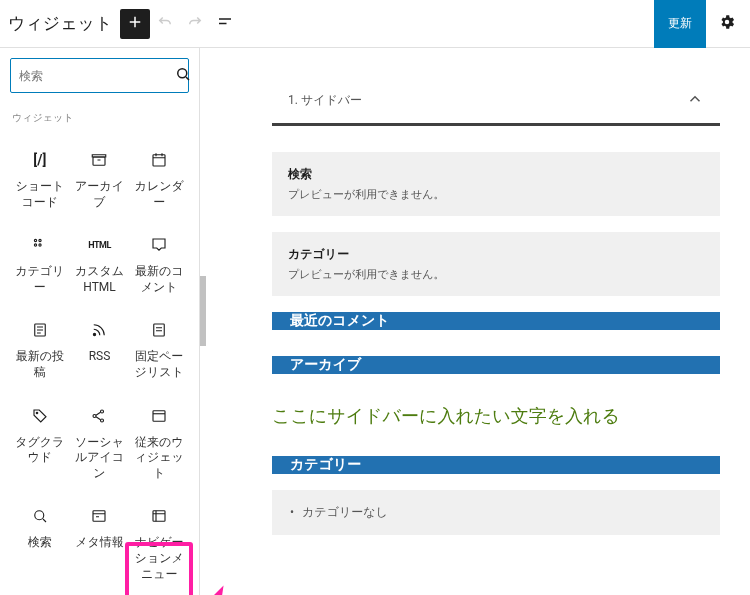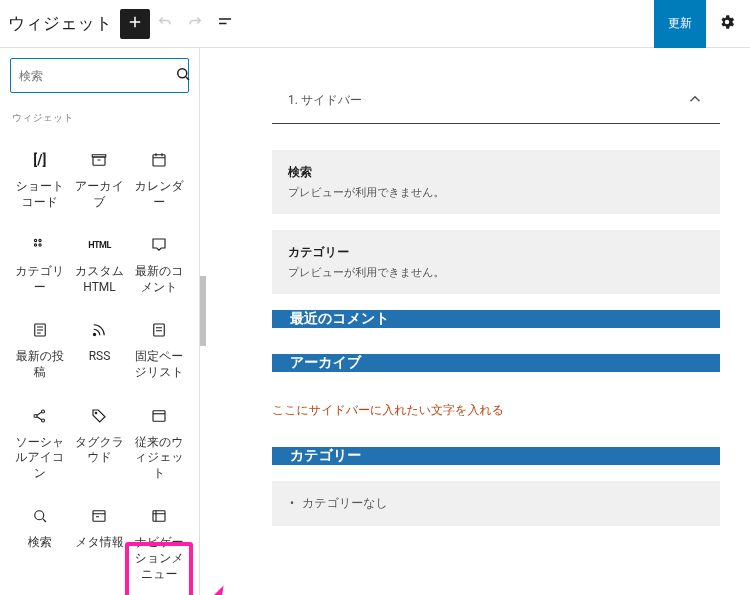--- a/index.html
+++ b/index.html
@@ -20,26 +20,26 @@
   .search-box input { border: none; outline: none; flex: 1; font-size: 12px; color: #555; }
   .section-label { font-size: 10px; color: #888; margin-bottom: 10px; padding-left: 2px; }
   .block-grid { display: grid; grid-template-columns: repeat(3, 1fr); gap: 0; }
   .block-item { display: flex; flex-direction: column; align-items: center; justify-content: flex-start; padding: 14px 2px 10px 2px; cursor: pointer; text-align: center; border-radius: 2px; min-height: 78px; }
   .block-icon { width: 22px; height: 22px; display: flex; align-items: center; justify-content: center; margin-bottom: 8px; color: #1e1e1e; font-size: 16px; }
   .block-label { font-size: 12px; color: #333; line-height: 1.3; word-break: break-all; }
   
   .canvas-wrap { flex: 1; background: #fff; overflow-y: auto; position: relative; }
   .scroll-thumb { position: absolute; left: 0; top: 228px; width: 6px; height: 70px; background: #c1c1c1; border-radius: 0; }
   .canvas { margin-left: 12px; padding: 30px 30px 0 60px; }
-  .area-header { display: flex; justify-content: space-between; align-items: center; padding: 12px 16px; font-size: 12px; color: #555; border-bottom: 1px solid #404040; margin-bottom: 26px; }
+  .area-header { display: flex; justify-content: space-between; align-items: center; padding: 12px 16px; font-size: 12px; color: #555; border-bottom: 3px solid #404040; margin-bottom: 26px; }
   .widget-box { background: #f0f0f0; padding: 14px 16px; margin-bottom: 16px; }
   .widget-box .w-title { font-size: 12px; font-weight: 600; margin-bottom: 4px; }
   .widget-box .w-body { font-size: 11px; color: #555; }
   .widget-bar { background: #2271b1; color: #fff; padding: 0 18px; font-size: 14px; font-weight: 600; margin-bottom: 26px; }
-  .widget-para { font-size: 12px; color: #c2410c; padding: 4px 0 28px 0; }
+  .widget-para { font-size: 18px; color: #4d7c0f; padding: 4px 0 28px 0; }
   .widget-list { background: #f0f0f0; margin-top: -10px; margin-bottom: 24px; }
   .widget-list li { list-style: none; padding: 14px 18px; font-size: 12px; color: #555; }
   .widget-list li::before { content: "•"; margin-right: 8px; }
   
   .highlight-box { position: absolute; border: 4px solid #ff1ea4; border-radius: 3px; pointer-events: none; }
   .arrow-cursor { position: absolute; color: #ff1ea4; font-size: 28px; transform: rotate(-20deg); pointer-events: none; }
   
   svg { width: 18px; height: 18px; }
   .small-text-icon { font-size: 9px; font-weight: bold; letter-spacing: -0.5px; }
 </style>
@@ -161,36 +161,36 @@
             <svg viewBox="0 0 24 24" fill="none" stroke="currentColor" stroke-width="1.5">
               <rect x="5" y="4" width="14" height="16" rx="1"></rect>
               <path d="M8 9h8M8 13h8"></path>
             </svg>
           </div>
           <div class="block-label">固定ページリスト</div>
         </div>
         <div class="block-item">
           <div class="block-icon">
             <svg viewBox="0 0 24 24" fill="none" stroke="currentColor" stroke-width="1.5">
+              <path d="M4 4h7l9 9-7 7-9-9z"></path>
+              <circle cx="8" cy="8" r="1" fill="currentColor"></circle>
+            </svg>
+          </div>
+          <div class="block-label">タグクラウド</div>
+        </div>
+        <div class="block-item">
+          <div class="block-icon">
+            <svg viewBox="0 0 24 24" fill="none" stroke="currentColor" stroke-width="1.5">
               <circle cx="6" cy="12" r="2"></circle>
               <circle cx="16" cy="6" r="2"></circle>
               <circle cx="16" cy="18" r="2"></circle>
               <path d="M8 11l6-4M8 13l6 4"></path>
             </svg>
           </div>
           <div class="block-label">ソーシャルアイコン</div>
-        </div>
-        <div class="block-item">
-          <div class="block-icon">
-            <svg viewBox="0 0 24 24" fill="none" stroke="currentColor" stroke-width="1.5">
-              <path d="M4 4h7l9 9-7 7-9-9z"></path>
-              <circle cx="8" cy="8" r="1" fill="currentColor"></circle>
-            </svg>
-          </div>
-          <div class="block-label">タグクラウド</div>
         </div>
         <div class="block-item">
           <div class="block-icon">
             <svg viewBox="0 0 24 24" fill="none" stroke="currentColor" stroke-width="1.5">
               <rect x="4" y="5" width="16" height="14" rx="1"></rect>
               <path d="M4 9h16"></path>
             </svg>
           </div>
           <div class="block-label">従来のウィジェット</div>
         </div>

